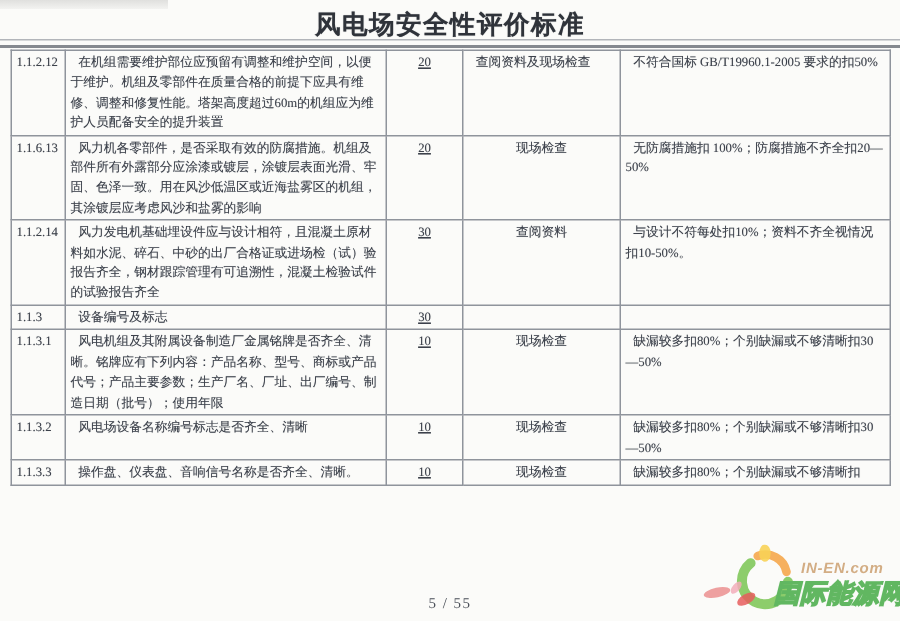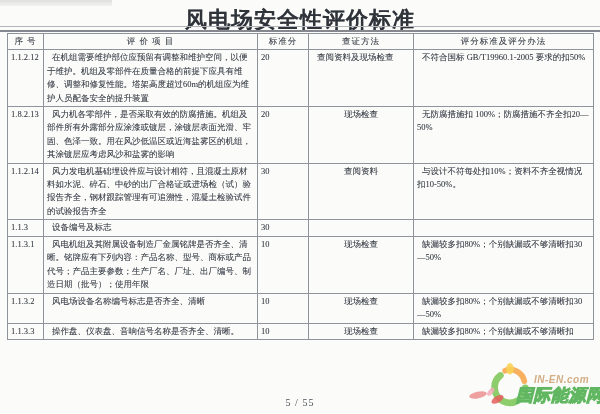--- a/index.html
+++ b/index.html
@@ -12,21 +12,21 @@
     overflow:hidden;
   }
   .scan-smudge{
     position:absolute;left:0;top:0;width:112px;height:6px;
     background:linear-gradient(#c9c9c7,#ececea);
     opacity:.55;
   }
   .doc-title{
     position:absolute;left:0;top:5px;width:100%;
     text-align:center;
-    font-size:22px;font-weight:bold;letter-spacing:1px;
+    font-size:17px;font-weight:bold;letter-spacing:1px;
     color:#2f333a;
     text-shadow:0 0 .6px rgba(47,51,58,.45);
   }
   .rule1{position:absolute;left:0;top:26px;width:600px;height:1px;background:#b2b5ba;}
   .rule2{position:absolute;left:0;top:30px;width:600px;height:2px;background:#85898f;}
 
   table.eval{
     position:absolute;left:7px;top:33px;
     width:586px;
     border-collapse:collapse;
@@ -36,21 +36,21 @@
     border:1px solid #8f949c;
     font-size:8.5px;
     line-height:13.4px;
     padding:1px 3px;
     vertical-align:top;
     color:#3c414b;
     text-shadow:0 0 .5px rgba(60,65,75,.35);
     overflow:hidden;
   }
   td.c-no{padding-left:4px;}
-  td.c-score{text-align:left;vertical-align:middle;}
+  td.c-score{text-align:center;vertical-align:middle;text-decoration:underline;}
   td.c-method{text-align:center;}
   td.c-method.longm{text-align:left;text-indent:.6em;}
   td.c-item.ind, td.c-crit{text-indent:.6em;}
   tr.hdr td{text-align:center;vertical-align:middle;letter-spacing:1px;}
 
   .page-num{
     position:absolute;left:0;top:397px;width:100%;
     text-align:center;font-size:10px;color:#4a4f58;
     letter-spacing:1px;
   }
@@ -89,36 +89,29 @@
 
   <table class="eval">
     <colgroup>
       <col style="width:36px">
         <col style="width:214px">
         <col style="width:51px">
         <col style="width:105px">
         <col style="width:180px">
     </colgroup>
     <tbody>
-        <tr class="hdr" style="height:15px">
-      <td>序  号</td>
-      <td>评  价  项  目</td>
-      <td>标准分</td>
-      <td>查证方法</td>
-      <td>评分标准及评分办法</td>
-    </tr>
     <tr style="height:56px">
       <td class="c-no">1.1.2.12</td>
       <td class="c-item ind">在机组需要维护部位应预留有调整和维护空间，以便于维护。机组及零部件在质量合格的前提下应具有维修、调整和修复性能。塔架高度超过60m的机组应为维护人员配备安全的提升装置</td>
       <td class="c-score">20</td>
       <td class="c-method longm">查阅资料及现场检查</td>
       <td class="c-crit">不符合国标 GB/T19960.1-2005 要求的扣50%</td>
     </tr>
     <tr style="height:55px">
-      <td class="c-no">1.8.2.13</td>
+      <td class="c-no">1.1.6.13</td>
       <td class="c-item ind">风力机各零部件，是否采取有效的防腐措施。机组及部件所有外露部分应涂漆或镀层，涂镀层表面光滑、牢固、色泽一致。用在风沙低温区或近海盐雾区的机组，其涂镀层应考虑风沙和盐雾的影响</td>
       <td class="c-score">20</td>
       <td class="c-method">现场检查</td>
       <td class="c-crit">无防腐措施扣 100%；防腐措施不齐全扣20—50%</td>
     </tr>
     <tr style="height:56px">
       <td class="c-no">1.1.2.14</td>
       <td class="c-item ind">风力发电机基础埋设件应与设计相符，且混凝土原材料如水泥、碎石、中砂的出厂合格证或进场检（试）验报告齐全，钢材跟踪管理有可追溯性，混凝土检验试件的试验报告齐全</td>
       <td class="c-score">30</td>
       <td class="c-method">查阅资料</td>

